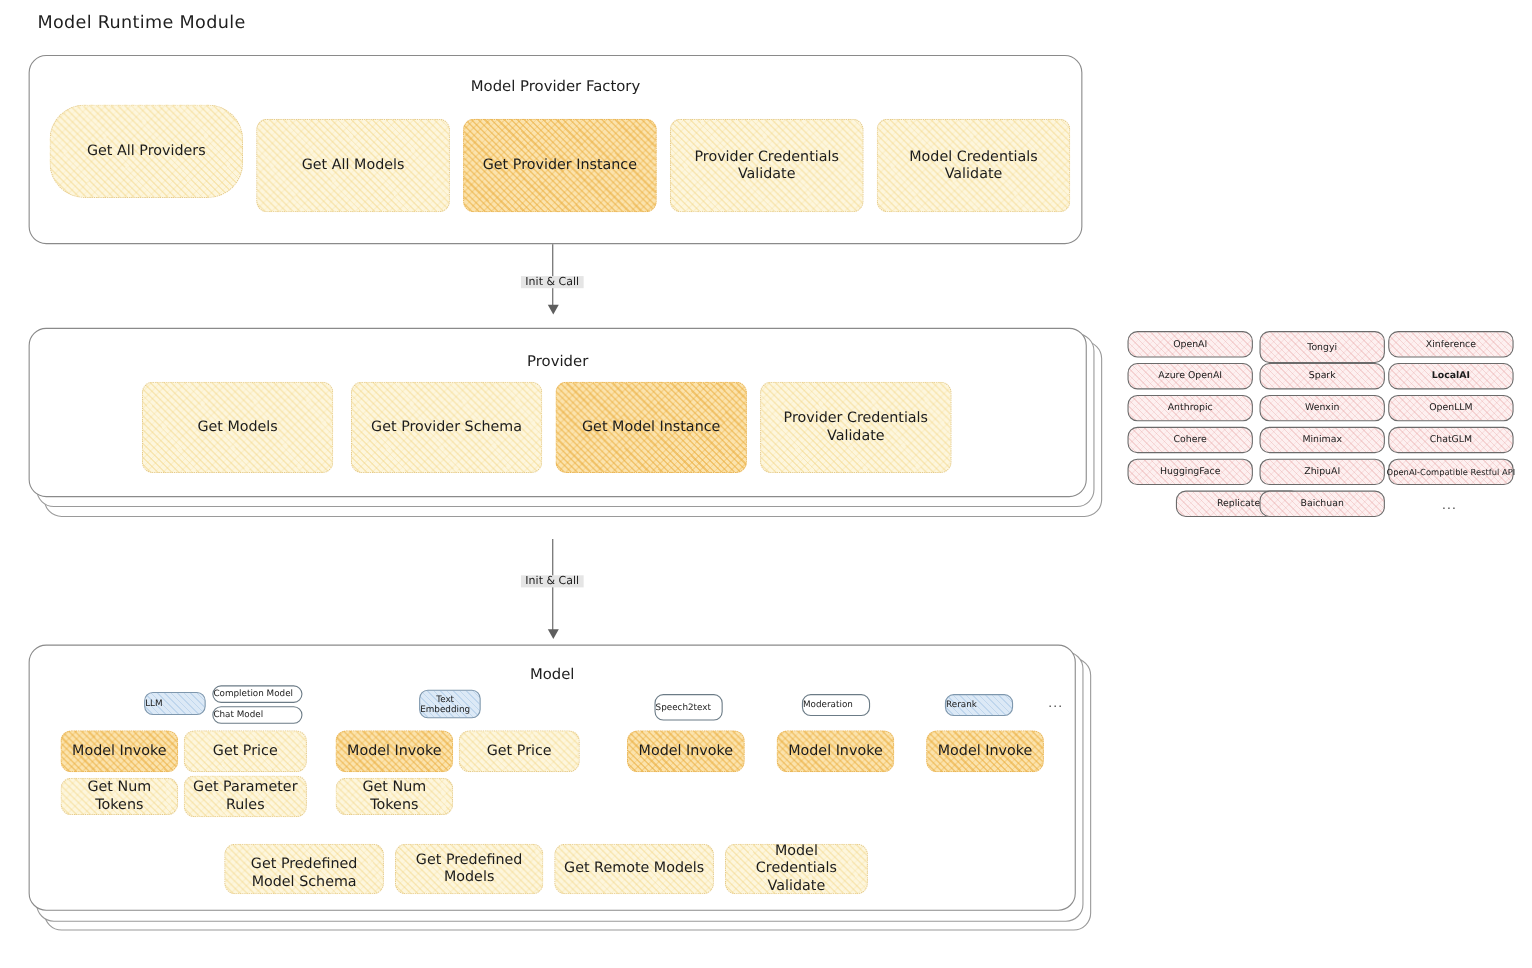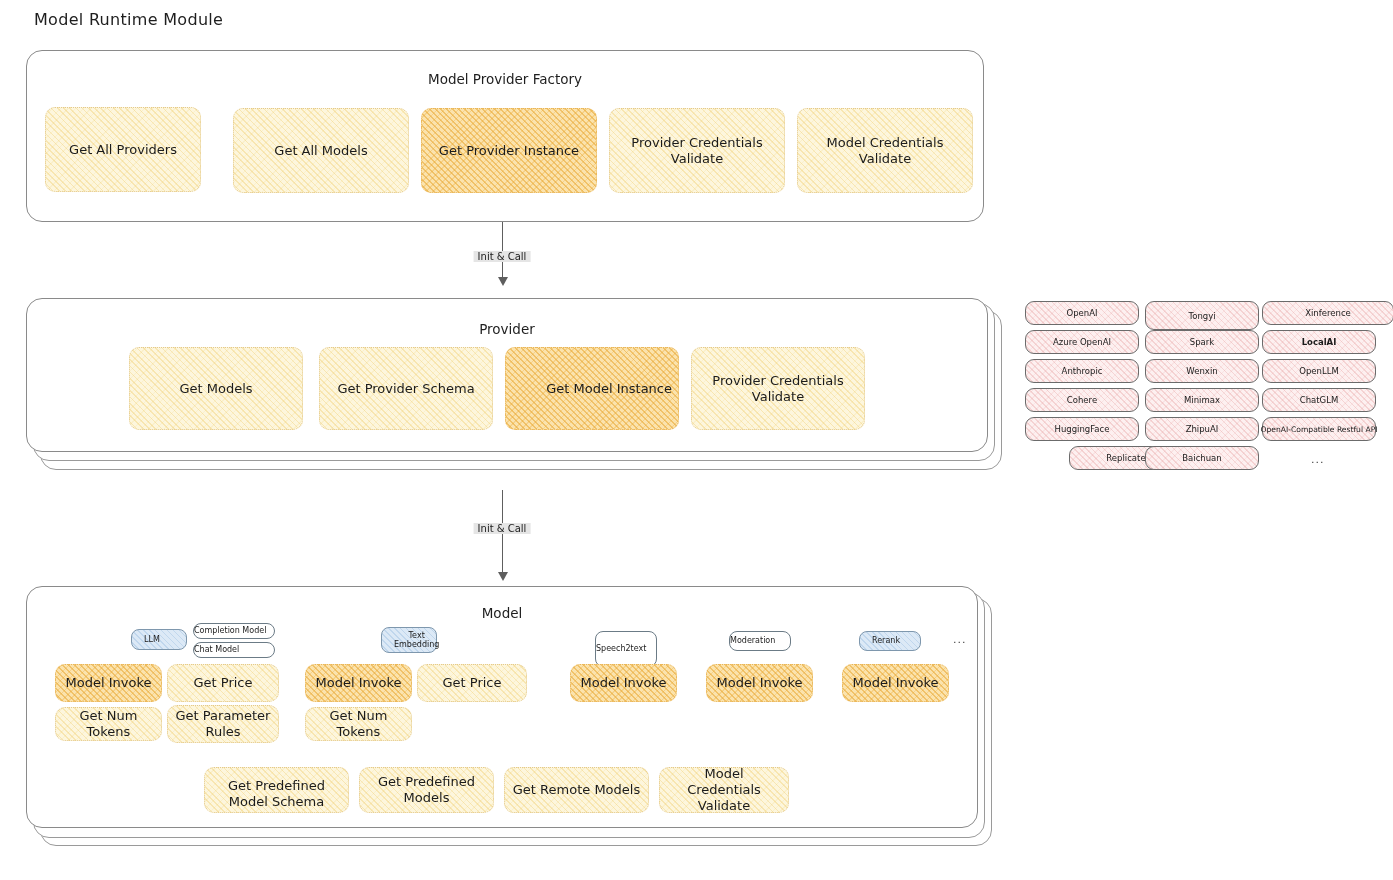--- a/index.html
+++ b/index.html
@@ -89,21 +89,20 @@
     text-align: center;
     font-size: 8px; color: #1b1b1b; line-height: 1.18;
     background: #ffffff;
     white-space: pre-line;
   }
   .badge.blue {
     background-color: #dce9f6;
     background-image:
       repeating-linear-gradient(45deg, rgba(140,180,220,.35) 0 1px, rgba(255,255,255,0) 1px 4.2px);
     border-color: #7e97ad;
-    padding-left: 12px;
   }
 
   
   .arrow-line {
     position: absolute; width: 1.4px; background: #5e5e5e;
   }
   .arrow-head {
     position: absolute; width: 0; height: 0;
     border-left: 5px solid transparent;
     border-right: 5px solid transparent;
@@ -118,21 +117,21 @@
 </head>
 <body>
 
 <div id="canvas">
 
   <div class="page-title">Model Runtime Module</div>
 
   <div class="panel" style="left:26px; top:50px; width:958px; height:172px;">
     <div class="panel-title" style="top:20px;">Model Provider Factory</div>
 
-    <div class="sbox" style="left:18px; top:56px; width:156px; height:85px;">
+    <div class="sbox" style="left:18px; top:44px; width:176px; height:85px;border-radius:32px;">
       <span>Get All Providers</span>
     </div>
     <div class="sbox" style="left:206px; top:57px; width:176px; height:85px;">
       <span>Get All Models</span>
     </div>
     <div class="sbox strong" style="left:394px; top:57px; width:176px; height:85px;">
       <span>Get Provider Instance</span>
     </div>
     <div class="sbox" style="left:582px; top:57px; width:176px; height:85px;">
       <span>Provider Credentials Validate</span>
@@ -150,21 +149,21 @@
   <div class="panel-shadow" style="left:33px; top:303px; width:962px; height:158px;"></div>
   <div class="panel" style="left:26px; top:298px; width:962px; height:154px;">
     <div class="panel-title" style="top:22px;">Provider</div>
 
     <div class="sbox" style="left:102px; top:48px; width:174px; height:83px;">
       <span>Get Models</span>
     </div>
     <div class="sbox" style="left:292px; top:48px; width:174px; height:83px;">
       <span>Get Provider Schema</span>
     </div>
-    <div class="sbox strong" style="left:478px; top:48px; width:174px; height:83px;justify-content:flex-end;">
+    <div class="sbox strong" style="left:478px; top:48px; width:174px; height:83px;">
       <span>Get Model Instance</span>
     </div>
     <div class="sbox" style="left:664px; top:48px; width:174px; height:83px;">
       <span>Provider Credentials Validate</span>
     </div>
   </div>
 
   <div>
     <div class="ptag" style="left:1025px; top:301px; width:114px; height:24px;">
         <span>OpenAI</span>
@@ -197,21 +196,21 @@
     <div class="ptag" style="left:1145px; top:388px; width:114px; height:24px;">
         <span>Minimax</span>
       </div>
     <div class="ptag" style="left:1145px; top:417px; width:114px; height:24px;">
         <span>ZhipuAI</span>
       </div>
     <div class="ptag" style="left:1145px; top:446px; width:114px; height:24px;">
         <span>Baichuan</span>
       </div>
 
-    <div class="ptag" style="left:1262px; top:301px; width:132px; height:24px;">
+    <div class="ptag" style="left:1262px; top:301px; width:114px; height:24px;">
         <span>Xinference</span>
       </div>
     <div class="ptag" style="left:1262px; top:330px; width:114px; height:24px;font-weight:bold;">
         <span>LocalAI</span>
       </div>
     <div class="ptag" style="left:1262px; top:359px; width:114px; height:24px;">
         <span>OpenLLM</span>
       </div>
     <div class="ptag" style="left:1262px; top:388px; width:114px; height:24px;">
         <span>ChatGLM</span>
@@ -238,21 +237,21 @@
       <span>Completion Model</span>
     </div>
     <div class="badge" style="left:166px; top:55px; width:82px; height:16px;">
       <span>Chat Model</span>
     </div>
 
     <div class="badge blue" style="left:354px; top:40px; width:56px; height:26px;">
       <span>Text
 Embedding</span>
     </div>
-    <div class="badge" style="left:568px; top:44px; width:62px; height:36px;">
+    <div class="badge" style="left:568px; top:44px; width:62px; height:24px;">
       <span>Speech2text</span>
     </div>
     <div class="badge" style="left:702px; top:44px; width:62px; height:20px;">
       <span>Moderation</span>
     </div>
     <div class="badge blue" style="left:832px; top:44px; width:62px; height:20px;">
       <span>Rerank</span>
     </div>
     <div class="ellipsis-tag" style="left:926px; top:46px;">...</div>
 

